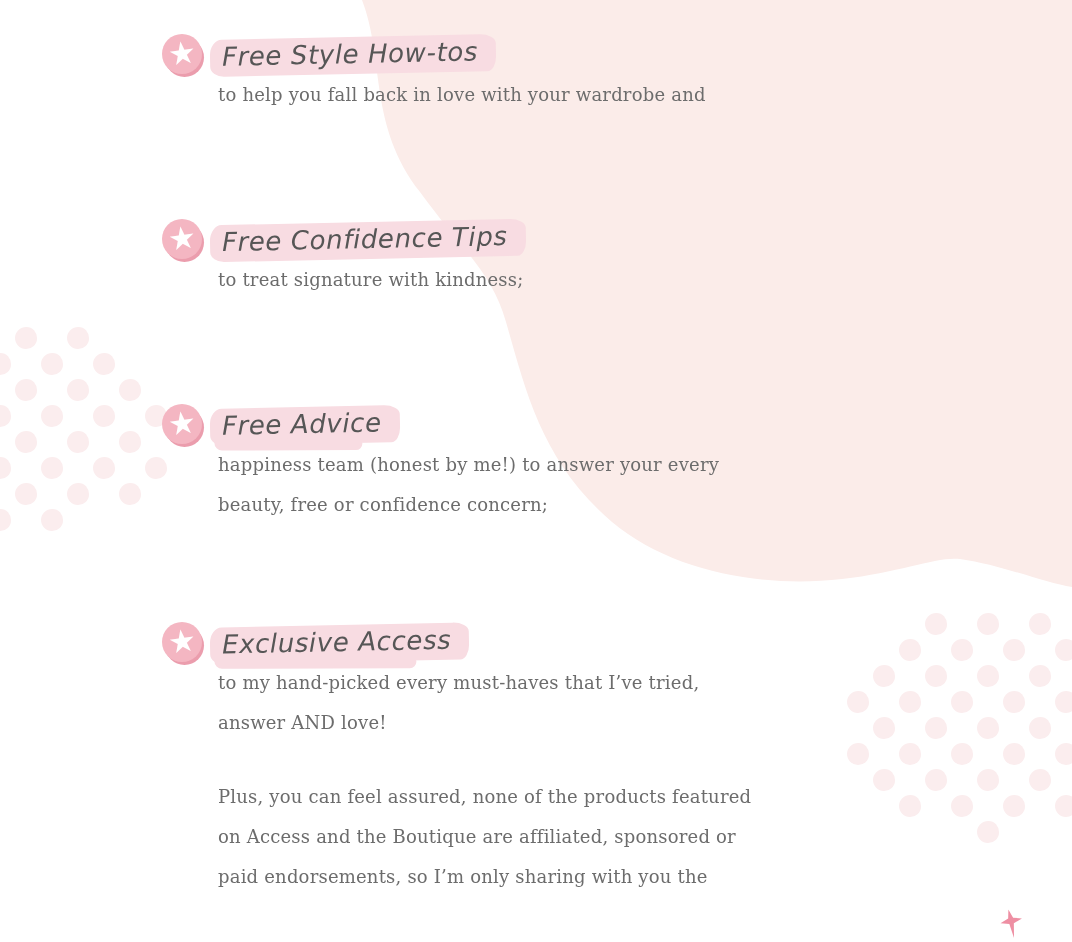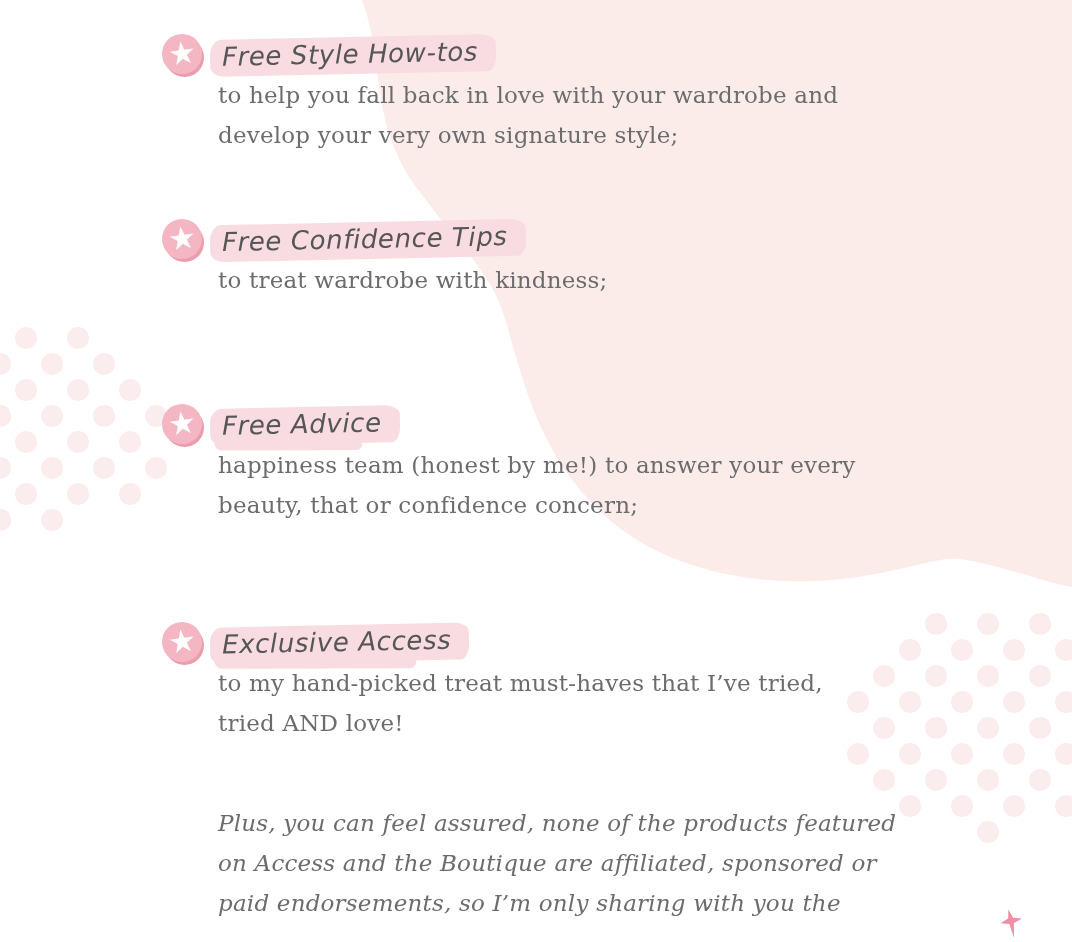--- a/index.html
+++ b/index.html
@@ -98,32 +98,31 @@
     font-style: italic;
     font-size: 26px;
     font-weight: 500;
     letter-spacing: 0.6px;
     color: #565656;
     white-space: nowrap;
   }
   .body { margin-top: 1px; margin-left: 8px; }
   .line {
     font-family: "DejaVu Serif", serif;
-    font-size: 23px;
+    font-size: 18px;
     line-height: 40px;
     letter-spacing: 0.2px;
     color: #6c6c6c;
     white-space: nowrap;
   }
   .closing {
     position: absolute;
     left: 218px;
-    top: 803px;
+    top: 777px;
     z-index: 2;
-    font-style: italic;
   }
 </style>
 </head>
 <body>
 
 <div class="page">
 
   <svg class="blob-svg" width="1072" height="620" viewBox="0 0 1072 620" aria-hidden="true">
     <path fill="#fbece9" d="M 362 0
       C 385 60, 368 125, 420 192
@@ -142,71 +141,70 @@
       <div class="badge-circle">
         <span class="badge-star">★</span>
       </div>
     </div>
     <div class="content">
       <h3 class="title-highlight">
         <span class="title-text">Free Style How-tos</span>
       </h3>
       <div class="body">
         <div class="line">to help you fall back in love with your wardrobe and</div>
-        <div class="line">develop your very own signature style;</div>
       </div>
     </div>
   </div>
 
   <div class="benefit" style="top:219px">
     <div class="badge">
       <div class="badge-circle">
         <span class="badge-star">★</span>
       </div>
     </div>
     <div class="content">
       <h3 class="title-highlight">
         <span class="title-text">Free Confidence Tips</span>
       </h3>
       <div class="body">
-        <div class="line">to treat wardrobe with kindness;</div>
+        <div class="line">to treat signature with kindness;</div>
       </div>
     </div>
   </div>
 
   <div class="benefit" style="top:404px">
     <div class="badge">
       <div class="badge-circle">
         <span class="badge-star">★</span>
       </div>
     </div>
     <div class="content">
       <h3 class="title-highlight swash">
         <span class="title-text">Free Advice</span>
       </h3>
       <div class="body">
         <div class="line">happiness team (honest by me!) to answer your every</div>
-        <div class="line">beauty, that or confidence concern;</div>
+        <div class="line">beauty, free or confidence concern;</div>
       </div>
     </div>
   </div>
 
   <div class="benefit" style="top:622px">
     <div class="badge">
       <div class="badge-circle">
         <span class="badge-star">★</span>
       </div>
     </div>
     <div class="content">
       <h3 class="title-highlight swash">
         <span class="title-text">Exclusive Access</span>
       </h3>
       <div class="body">
-        <div class="line">to my hand-picked treat must-haves that I’ve tried,</div>
-        <div class="line">tried AND love!</div>
+        <div class="line">to my hand-picked every must-haves that I’ve tried,</div>
+        <div class="line">answer AND love!</div>
       </div>
     </div>
   </div>
 
   <div class="closing">
     <div class="line">Plus, you can feel assured, none of the products featured</div>
     <div class="line">on Access and the Boutique are affiliated, sponsored or</div>
     <div class="line">paid endorsements, so I’m only sharing with you the</div>
   </div>
 

